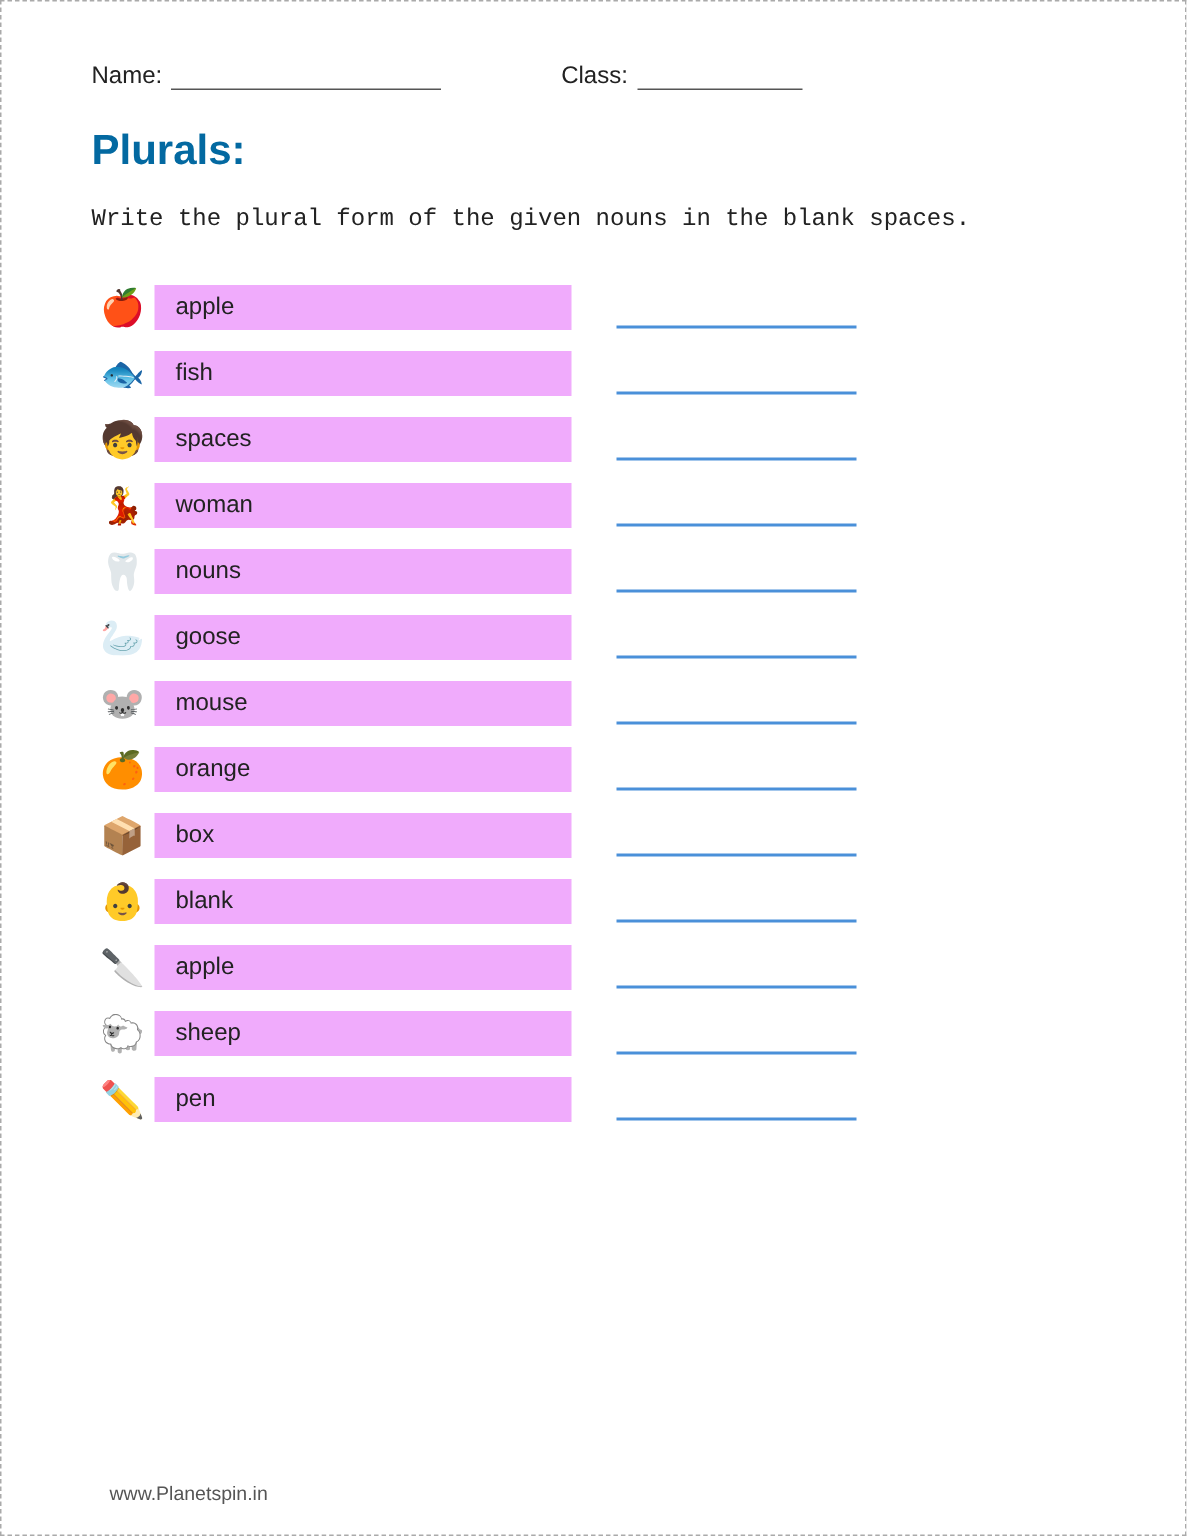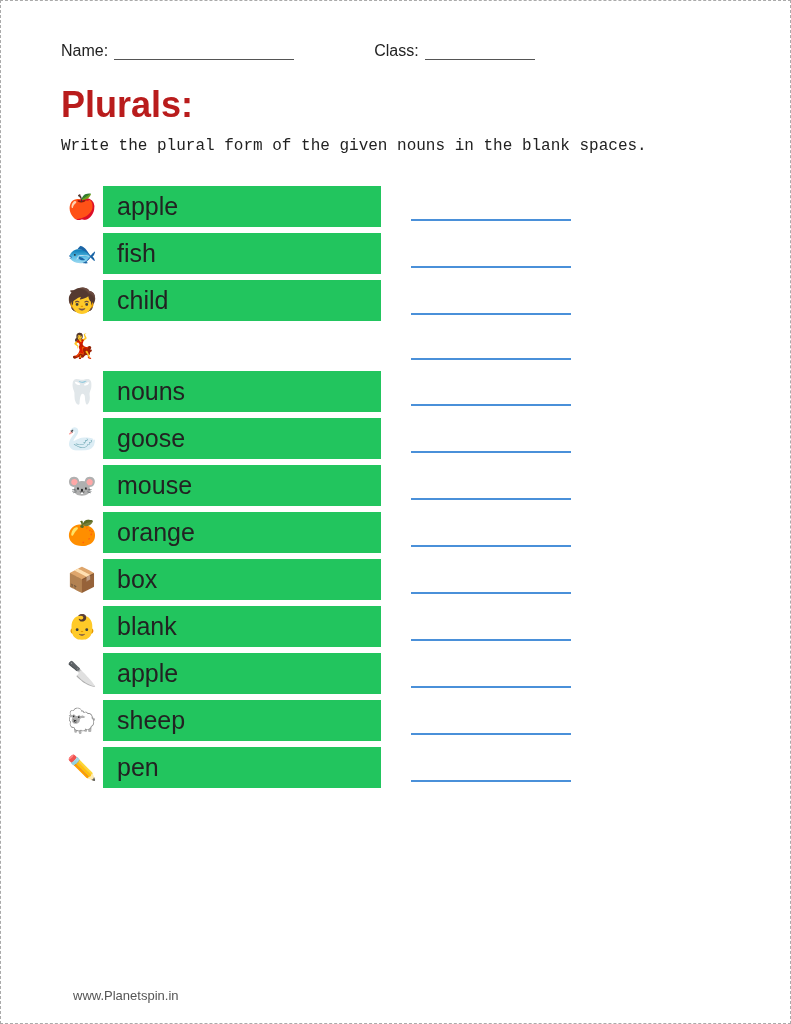--- a/index.html
+++ b/index.html
@@ -29,24 +29,24 @@
     .name-class-row .field {
       display: flex;
       align-items: flex-end;
       gap: 6px;
     }
     .name-class-row .underline {
       border-bottom: 1.5px solid #555;
       display: inline-block;
     }
     .title {
-      font-size: 36px;
+      font-size: 28px;
       font-weight: bold;
-      color: #b91c1c;
-      margin-bottom: 8px;
+      color: #0369a1;
+      margin-bottom: 18px;
     }
     .instructions {
       font-size: 16px;
       color: #222;
       margin-bottom: 28px;
       line-height: 1.5;
       font-family: 'Courier New', Courier, monospace;
     }
     .word-list {
       display: flex;
@@ -67,23 +67,23 @@
     .icon-cell {
       width: 42px;
       height: 38px;
       display: flex;
       align-items: center;
       justify-content: center;
       font-size: 24px;
       flex-shrink: 0;
     }
     .word-label {
-      background: #22c55e;
+      background: #f0abfc;
       padding: 6px 14px;
-      font-size: 25px;
+      font-size: 16px;
       color: #222;
       flex: 1;
       font-family: Arial, sans-serif;
     }
     .answer-line {
       border-bottom: 2px solid #4a90d9;
       width: 160px;
       height: 28px;
     }
     .footer {
@@ -126,27 +126,28 @@
       <div class="word-row">
         <div class="word-left">
           <div class="icon-cell">🐟</div>
           <div class="word-label">fish</div>
         </div>
         <div class="answer-line"></div>
       </div>
       <div class="word-row">
         <div class="word-left">
           <div class="icon-cell">🧒</div>
-          <div class="word-label">child</div>
+          <div class="word-label">spaces</div>
         </div>
         <div class="answer-line"></div>
       </div>
       <div class="word-row">
         <div class="word-left">
           <div class="icon-cell">💃</div>
+          <div class="word-label">woman</div>
         </div>
         <div class="answer-line"></div>
       </div>
       <div class="word-row">
         <div class="word-left">
           <div class="icon-cell">🦷</div>
           <div class="word-label">nouns</div>
         </div>
         <div class="answer-line"></div>
       </div>

